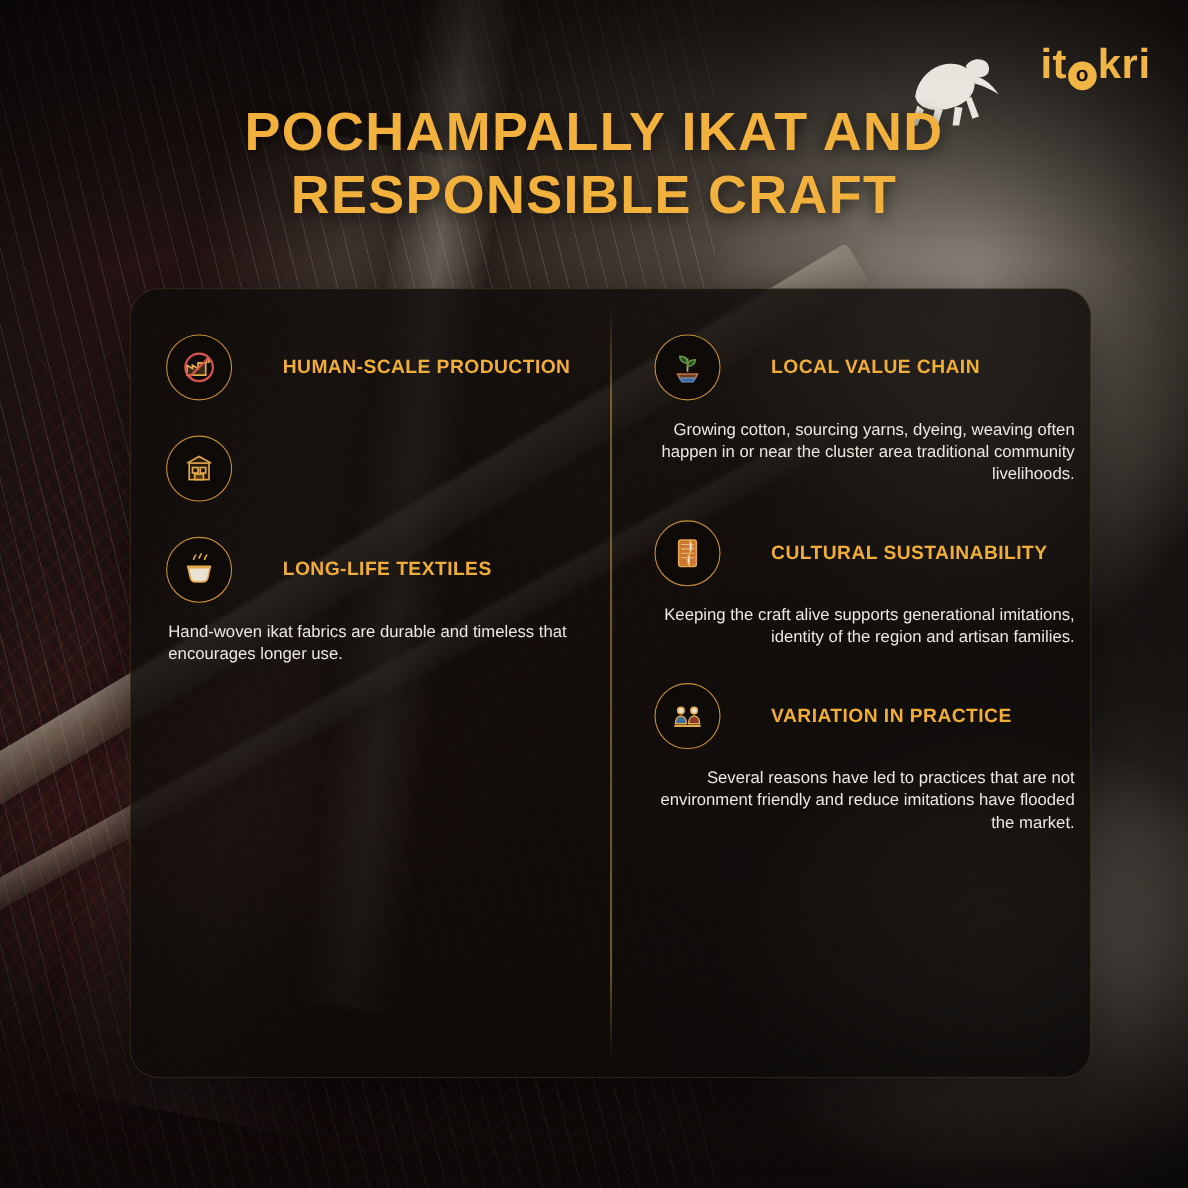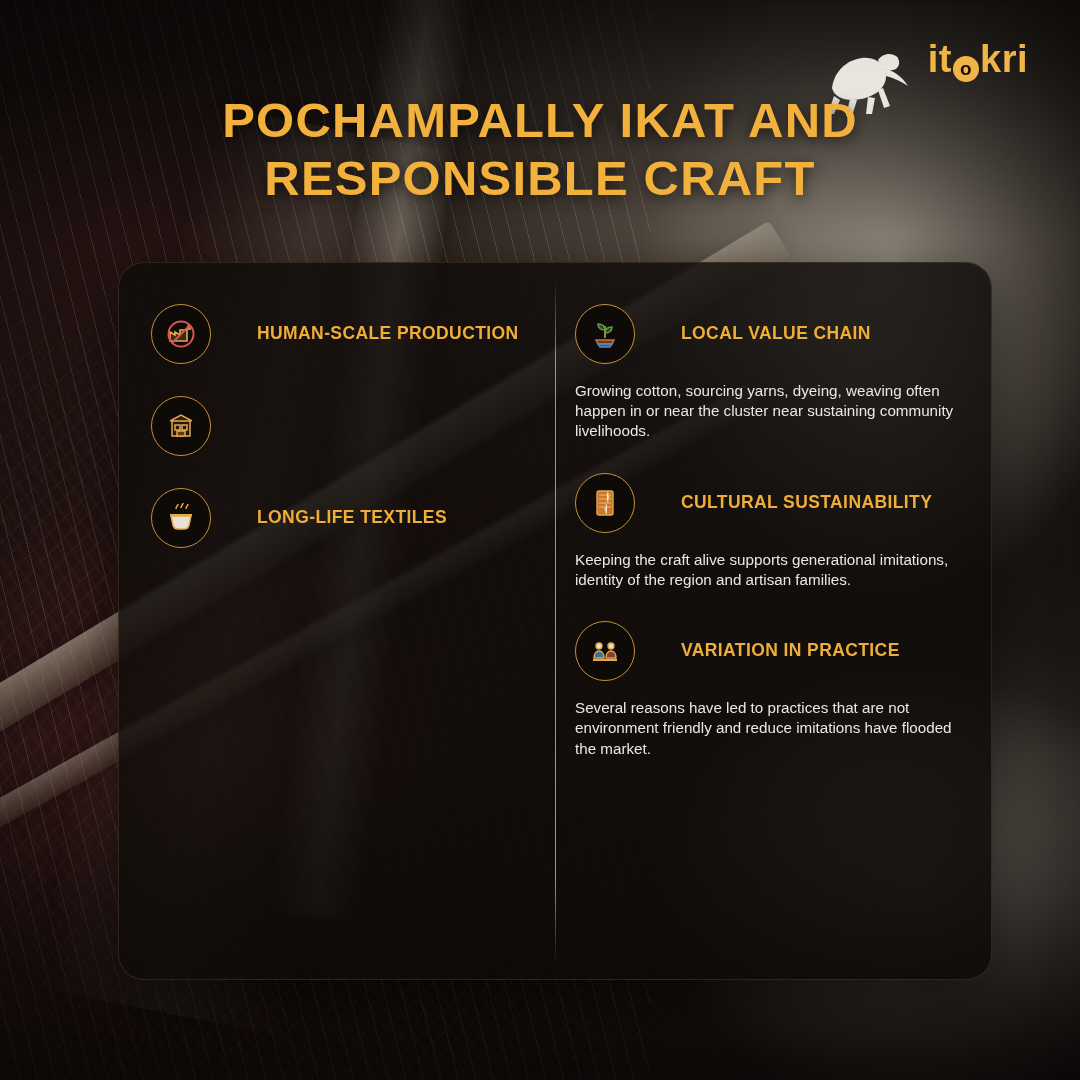--- a/index.html
+++ b/index.html
@@ -72,21 +72,21 @@
   }
   .vignette {
     background:
       linear-gradient(180deg, rgba(8,6,5,0.72) 0%, rgba(8,6,5,0.18) 22%, rgba(8,6,5,0.12) 70%, rgba(8,6,5,0.70) 100%),
       radial-gradient(ellipse 85% 80% at 50% 50%, rgba(0,0,0,0) 40%, rgba(0,0,0,0.62) 100%);
   }
 
   
   .logo {
     position: absolute;
-    right: 52px;
+    right: 34px;
     top: 40px;
     color: #f0b545;
     font-size: 38px;
     font-weight: 700;
     letter-spacing: 0.5px;
     line-height: 1;
   }
   .logo .dot-o {
     display: inline-block;
     width: 26px;
@@ -145,21 +145,21 @@
     width: 1px;
     height: 684px;
     background: linear-gradient(180deg, rgba(226,168,64,0) 0%, rgba(226,168,64,0.85) 12%, rgba(226,168,64,0.85) 88%, rgba(226,168,64,0) 100%);
   }
   .col {
     position: absolute;
     top: 40px;
     width: 392px;
   }
   .col-left { left: 32px; }
-  .col-right { left: 456px; }
+  .col-right { left: 476px; text-align: right; }
 
   .item { position: relative; margin-bottom: 30px; }
   .item-head {
     display: flex;
     align-items: center;
     gap: 18px;
     min-height: 62px;
   }
   .icon-badge {
     flex: 0 0 auto;
@@ -273,20 +273,21 @@
                 <path d="M13 9 c0 -3 2 -3 2 -5"></path>
                   <path d="M18 8 c0 -3 2 -3 2 -5"></path>
                 <path d="M23 9 c0 -3 2 -3 2 -5"></path>
                 <path d="M8 16 h20 l-2 9 a5 5 0 0 1 -5 4 h-6 a5 5 0 0 1 -5 -4 z" fill="#e9e2d2"></path>
                 <path d="M7 15 h22" stroke-width="2"></path>
               </g>
             </svg>
           </div>
           <div class="item-title">LONG-LIFE TEXTILES</div>
         </div>
+        <div class="item-body">Hand-woven ikat fabrics are durable and timeless that encourages longer use.</div>
       </div>
 
     </div>
 
     <div class="col col-right">
 
       <div class="item">
         <div class="item-head">
           <div class="icon-badge">
             <svg width="36" height="36" viewBox="0 0 36 36" aria-hidden="true">
@@ -294,21 +295,21 @@
                 <path d="M18 22 V10"></path>
                 <path d="M18 14 c-5 0 -7 -3 -7 -6 c4 0 7 2 7 6 z" fill="#2d4a22" stroke="#5f9b44"></path>
                 <path d="M18 17 c5 0 7 -3 7 -6 c-4 0 -7 2 -7 6 z" fill="#2d4a22" stroke="#5f9b44"></path>
                 <path d="M9 24 h18 l-2 4 h-14 z" fill="#6d3a22" stroke="#c4743c"></path>
                 <path d="M11 28 h14 l-2 3 h-10 z" fill="#3a5d8f" stroke="#5f86bb"></path>
               </g>
             </svg>
           </div>
           <div class="item-title">LOCAL VALUE CHAIN</div>
         </div>
-        <div class="item-body">Growing cotton, sourcing yarns, dyeing, weaving often happen in or near the cluster near sustaining community livelihoods.</div>
+        <div class="item-body">Growing cotton, sourcing yarns, dyeing, weaving often happen in or near the cluster area traditional community livelihoods.</div>
       </div>
 
       <div class="item">
         <div class="item-head">
           <div class="icon-badge">
             <svg width="36" height="36" viewBox="0 0 36 36" aria-hidden="true">
               <g>
                 <rect x="10" y="6" width="16" height="24" rx="2" fill="#c9762f" stroke="#e3a94a" stroke-width="1.4"></rect>
                 <path d="M12 10 h12 M12 14 h12 M12 18 h12 M12 22 h12" stroke="#f3d8a8" stroke-width="1" opacity="0.7"></path>
                 <path d="M20 6 c3 4 3 8 0 12 c-3 4 -3 8 0 12" fill="#f1e7d6" stroke="#e3a94a" stroke-width="1.2"></path>

